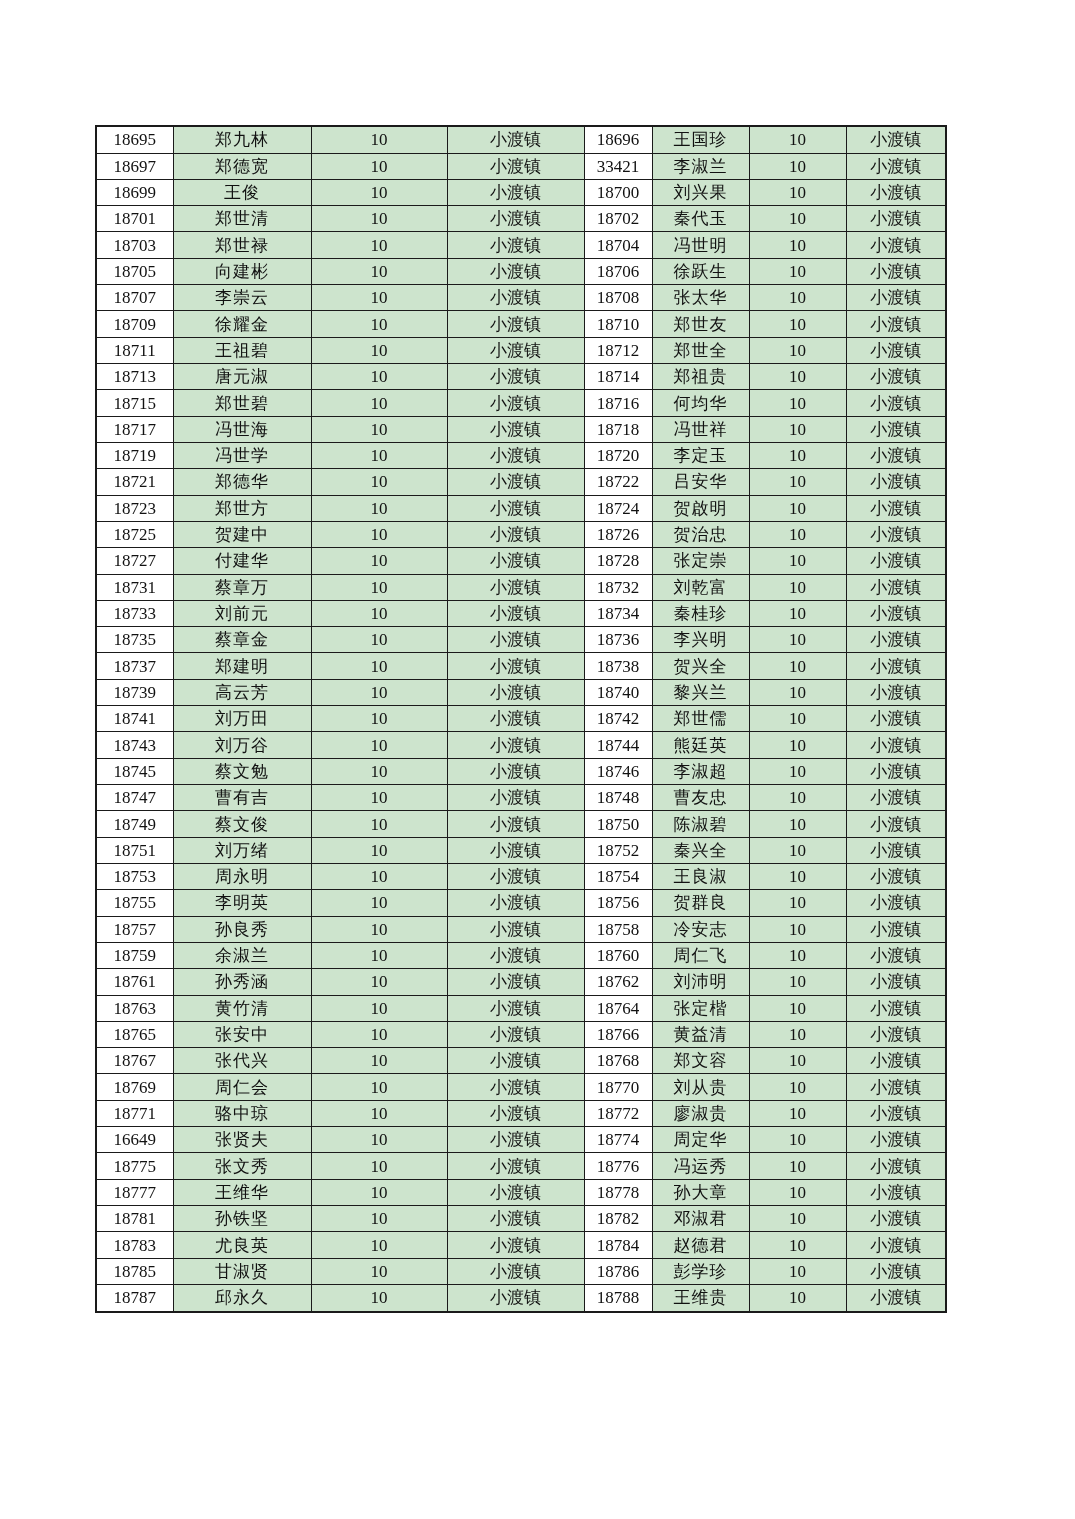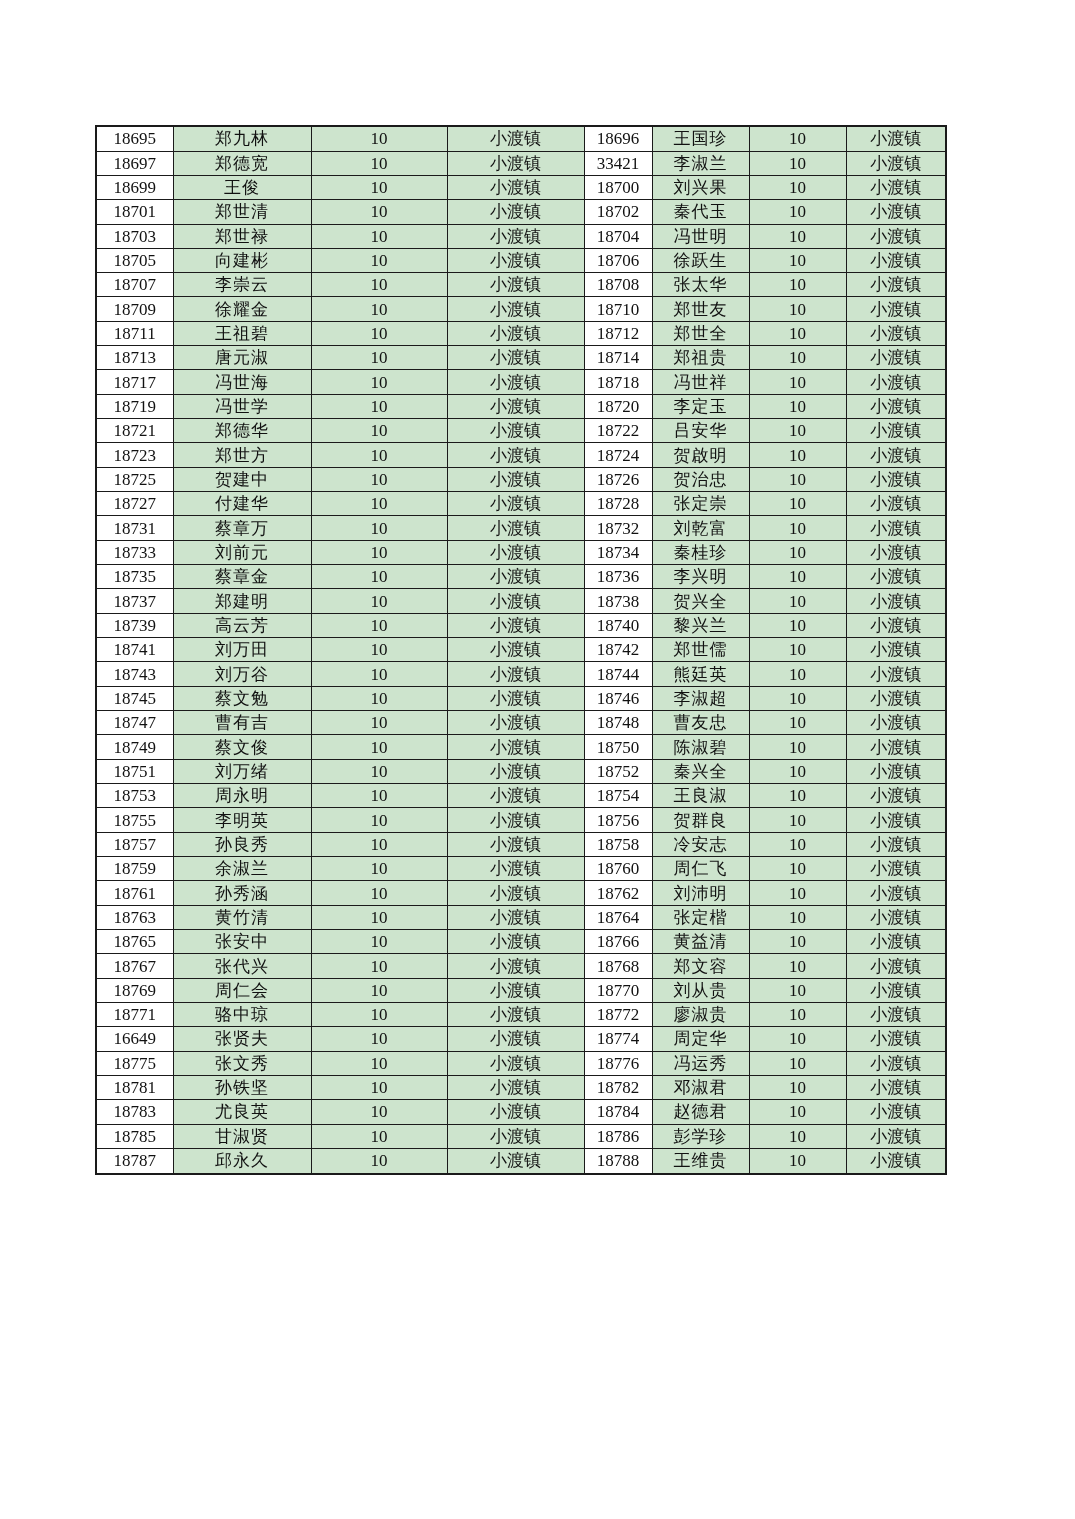--- a/index.html
+++ b/index.html
@@ -12,21 +12,21 @@
     height: 1519px;
     position: relative;
     font-family: "Liberation Serif", "DejaVu Serif", serif;
     color: #111111;
   }
   table.roster {
     position: absolute;
     left: 95px;
     top: 125px;
     width: 850px;
-    height: 1050px;
+    height: 1188px;
     border-collapse: collapse;
     table-layout: fixed;
     border: 2px solid var(--border, #1a1a1a);
   }
   table.roster td {
     border: 1.5px solid var(--border, #1a1a1a);
     text-align: center;
     vertical-align: middle;
     font-size: 17px;
     line-height: 1;
@@ -153,20 +153,30 @@
         <td class="id">18713</td>
         <td class="green name-col">唐元淑</td>
         <td class="green">10</td>
         <td class="green">小渡镇</td>
         <td class="id">18714</td>
         <td class="green name-col">郑祖贵</td>
         <td class="green">10</td>
         <td class="green">小渡镇</td>
       </tr>
       <tr>
+        <td class="id">18715</td>
+        <td class="green name-col">郑世碧</td>
+        <td class="green">10</td>
+        <td class="green">小渡镇</td>
+        <td class="id">18716</td>
+        <td class="green name-col">何均华</td>
+        <td class="green">10</td>
+        <td class="green">小渡镇</td>
+      </tr>
+      <tr>
         <td class="id">18717</td>
         <td class="green name-col">冯世海</td>
         <td class="green">10</td>
         <td class="green">小渡镇</td>
         <td class="id">18718</td>
         <td class="green name-col">冯世祥</td>
         <td class="green">10</td>
         <td class="green">小渡镇</td>
       </tr>
       <tr>
@@ -439,20 +449,30 @@
         <td class="green">10</td>
         <td class="green">小渡镇</td>
       </tr>
       <tr>
         <td class="id">18775</td>
         <td class="green name-col">张文秀</td>
         <td class="green">10</td>
         <td class="green">小渡镇</td>
         <td class="id">18776</td>
         <td class="green name-col">冯运秀</td>
+        <td class="green">10</td>
+        <td class="green">小渡镇</td>
+      </tr>
+      <tr>
+        <td class="id">18777</td>
+        <td class="green name-col">王维华</td>
+        <td class="green">10</td>
+        <td class="green">小渡镇</td>
+        <td class="id">18778</td>
+        <td class="green name-col">孙大章</td>
         <td class="green">10</td>
         <td class="green">小渡镇</td>
       </tr>
       <tr>
         <td class="id">18781</td>
         <td class="green name-col">孙铁坚</td>
         <td class="green">10</td>
         <td class="green">小渡镇</td>
         <td class="id">18782</td>
         <td class="green name-col">邓淑君</td>

